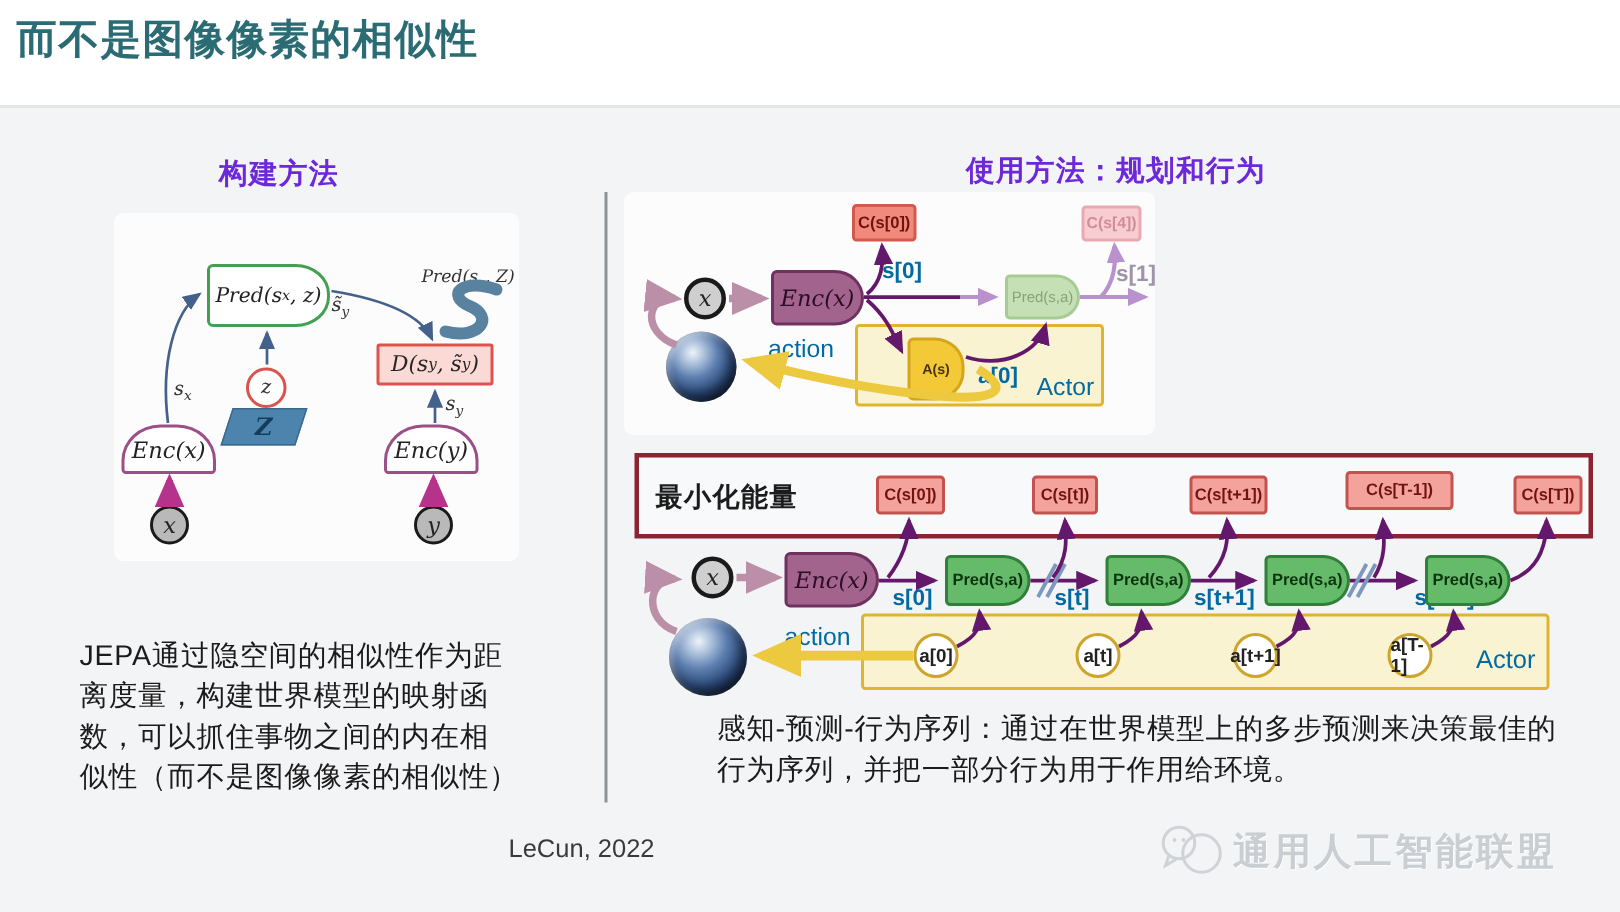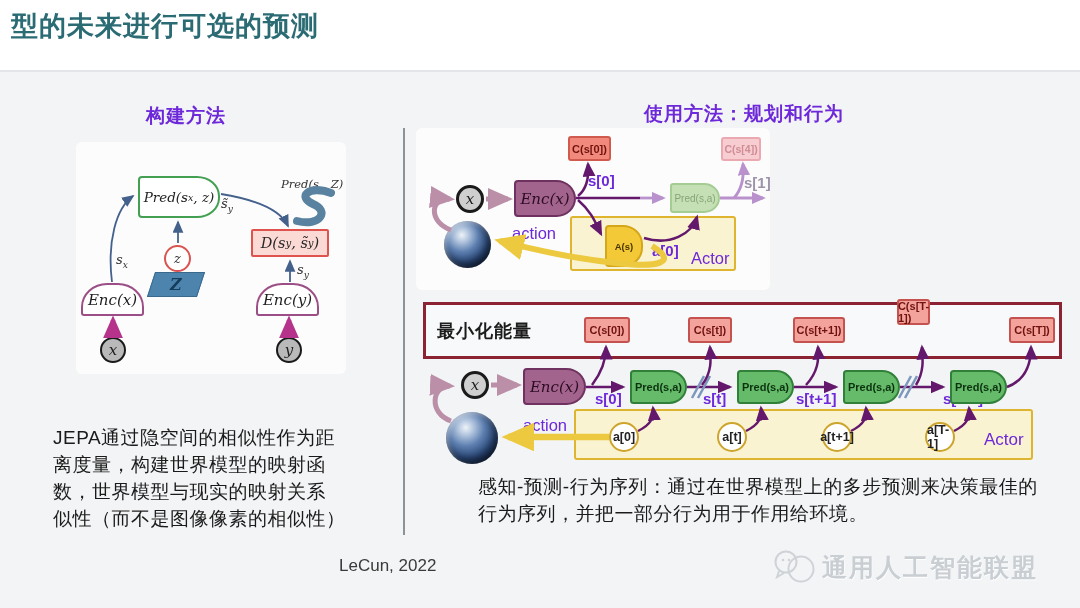--- a/index.html
+++ b/index.html
@@ -34,38 +34,38 @@
   .c-red{background:#f18a7c;border:2px solid #cf5a4d;color:#70130e;font-size:11px;}
   .c-pink{background:#f4a29c;border:2px solid #c4524e;color:#70130e;font-size:11px;}
   .c-faded{background:#f8cdd2;border:2px solid #eaa9b1;color:#cf8d96;font-size:10.5px;}
   .dshape{border-radius:4px 20px 20px 4px / 4px 19px 19px 4px;}
   .enc-plum{background:#a2638c;border:2px solid #6f3260;color:#2c0c24;font-family:"DejaVu Serif","Liberation Serif",serif;font-style:italic;font-size:15px;}
   .pred-faded{background:#c6e0b5;border:2px solid #a5cc92;color:#85a477;font-size:10px;}
   .pred-seq{background:#66bb6a;border:2px solid #31803a;color:#0b330f;font-size:11px;font-weight:bold;}
   .actor-box{position:absolute;box-sizing:border-box;background:#faf3d2;border:2.5px solid #dfb52f;border-radius:3px;}
   .ashape{background:#f3c937;border:2px solid #d5a61a;color:#4a3500;font-size:9.5px;font-weight:bold;}
   .acircle{background:#ffffff;border:2px solid #cda42c;border-radius:50%;font-size:12.5px;font-weight:bold;color:#222;}
-  .blbl{position:absolute;font-size:15px;font-weight:bold;color:#6d28d9;text-align:right;}
+  .blbl{position:absolute;font-size:15px;font-weight:bold;color:#0369a1;text-align:right;}
   .glbl{position:absolute;font-size:15px;font-weight:bold;color:#9e93a8;}
   .txt{position:absolute;font-size:19px;color:#1b1b1b;line-height:27px;white-space:pre-line;letter-spacing:0.5px;}
   .earth{position:absolute;border-radius:50%;background:radial-gradient(circle at 38% 30%, #eef3f7 0%, #b9cbe2 14%, #5d7fb0 38%, #2c4a7a 62%, #10223f 88%, #060f1f 100%);box-shadow:inset -3px -4px 8px rgba(0,0,0,0.55), inset 2px 2px 4px rgba(255,255,255,0.5);}
   .energy{position:absolute;box-sizing:border-box;border:3px solid #8c2332;background:rgba(252,252,253,0.6);}
   .energy-lbl{position:absolute;font-size:18px;font-weight:bold;color:#1c1c1c;letter-spacing:1px;}
   .footer-cite{position:absolute;font-size:17px;color:#3a3a3a;}
   .watermark{position:absolute;display:flex;align-items:center;gap:6px;color:#c9ced3;}
   .watermark .wm-text{font-size:25px;font-weight:bold;letter-spacing:2px;text-shadow:0.5px 0.5px 0 #ffffff;}
   svg.overlay{position:absolute;left:0;top:0;z-index:5;pointer-events:none;}
 </style>
 </head>
 <body>
 
 <div class="slide">
 
   <div class="header">
-    <div class="title">型的未来进行可选的预测</div>
+    <div class="title">而不是图像像素的相似性</div>
   </div>
 
   <div class="sec-head" style="left:146px;top:103px;">构建方法</div>
   <div class="sec-head" style="left:644px;top:101px;">使用方法：规划和行为</div>
 
   <div class="panel" style="left:76px;top:142px;width:270px;height:232px;"></div>
   <div class="panel" style="left:416px;top:128px;width:354px;height:162px;"></div>
   <div class="divider"></div>
 
   <div class="node pred-green math" style="left:138px;top:176px;">Pred(s<sub>x</sub>, z)</div>
@@ -77,21 +77,21 @@
       <span class="math">Z</span>
     </div>
   <div class="small-lbl math" style="left:116px;top:252px;color:#333;">s<sub>x</sub></div>
   <div class="small-lbl math" style="left:297px;top:262px;color:#333;">s<sub>y</sub></div>
   <div class="node dome-up math" style="left:81px;top:283px;width:63px;height:33px;">Enc(x)</div>
   <div class="node dome-up math" style="left:256px;top:283px;width:63px;height:33px;">Enc(y)</div>
   <div class="node gray-node math" style="left:100px;top:337px;width:26px;height:26px;">x</div>
   <div class="node gray-node math" style="left:276px;top:337px;width:26px;height:26px;">y</div>
   <div class="txt" style="left:53px;top:424px;width:352px;">JEPA通过隐空间的相似性作为距
 离度量，构建世界模型的映射函
-数，世界模型与现实的映射关系
+数，可以抓住事物之间的内在相
 似性（而不是图像像素的相似性）</div>
 
   <div class="cbox c-red" style="left:568px;top:136px;width:43px;height:25px;">C(s[0])</div>
   <div class="cbox c-faded" style="left:721px;top:137px;width:40px;height:24px;">C(s[4])</div>
   <div class="node gray-node math" style="left:456px;top:185px;width:28px;height:28px;border-width:3px;background:#cfcfcf;">x</div>
   <div class="earth" style="left:444px;top:221px;width:47px;height:47px;"></div>
   <div class="node dshape enc-plum" style="left:514px;top:180px;width:62px;height:37px;">Enc(x)</div>
   <div class="blbl" style="left:588px;top:172px;">s[0]</div>
   <div class="node dshape pred-faded" style="left:670px;top:183px;width:50px;height:30px;">Pred(s,a)</div>
   <div class="glbl" style="left:744px;top:174px;">s[1]</div>
@@ -99,21 +99,21 @@
   <div class="node dshape ashape" style="left:605px;top:225px;width:38px;height:42px;">A(s)</div>
   <div class="blbl" style="left:652px;top:242px;">a[0]</div>
   <div class="blbl" style="left:691px;top:249px;font-size:16.5px;font-weight:normal;">Actor</div>
   <div class="blbl" style="left:512px;top:224px;font-size:16.5px;font-weight:normal;">action</div>
 
   <div class="energy" style="left:423px;top:302px;width:639px;height:57px;"></div>
   <div class="energy-lbl" style="left:437px;top:319px;">最小化能量</div>
   <div class="cbox c-pink" style="left:584px;top:317px;width:46px;height:26px;">C(s[0])</div>
   <div class="cbox c-pink" style="left:688px;top:317px;width:44px;height:26px;">C(s[t])</div>
   <div class="cbox c-pink" style="left:793px;top:317px;width:52px;height:26px;">C(s[t+1])</div>
-  <div class="cbox c-pink" style="left:897px;top:299px;width:33px;height:26px;">C(s[T-1])</div>
+  <div class="cbox c-pink" style="left:897px;top:314px;width:72px;height:26px;">C(s[T-1])</div>
   <div class="cbox c-pink" style="left:1009px;top:317px;width:46px;height:26px;">C(s[T])</div>
 
   <div class="node gray-node math" style="left:461px;top:371px;width:28px;height:28px;border-width:3px;background:#cfcfcf;">x</div>
   <div class="earth" style="left:446px;top:412px;width:52px;height:52px;"></div>
   <div class="node dshape enc-plum" style="left:523px;top:368px;width:63px;height:37px;">Enc(x)</div>
   <div class="blbl" style="left:595px;top:390px;">s[0]</div>
   <div class="node dshape pred-seq" style="left:630px;top:370px;width:57px;height:34px;">Pred(s,a)</div>
   <div class="blbl" style="left:703px;top:390px;">s[t]</div>
   <div class="node dshape pred-seq" style="left:737px;top:370px;width:57px;height:34px;">Pred(s,a)</div>
   <div class="blbl" style="left:796px;top:390px;">s[t+1]</div>

